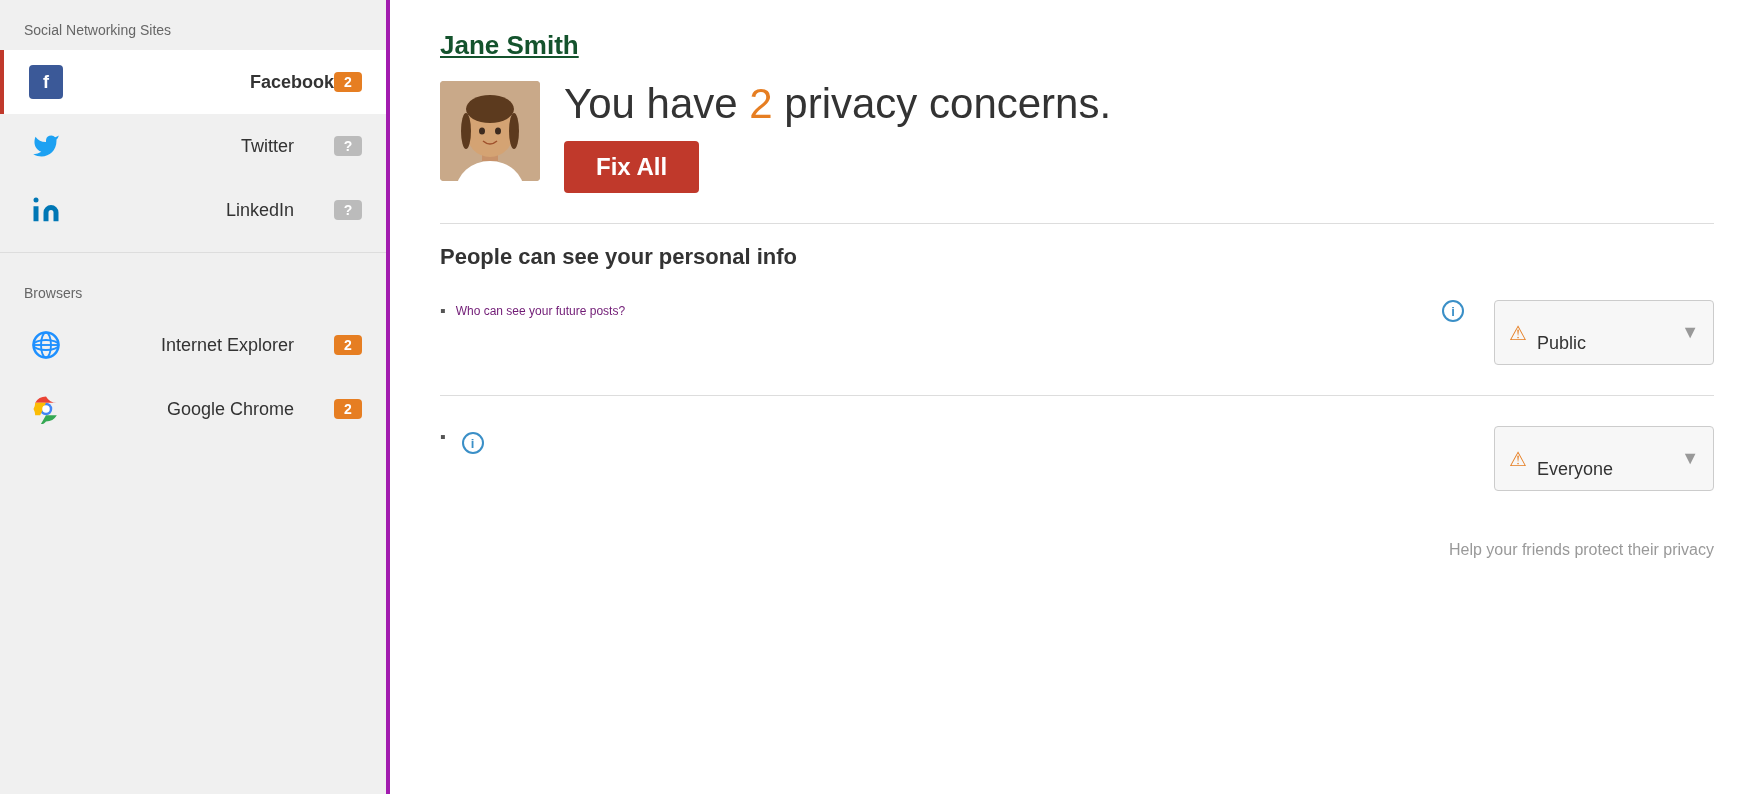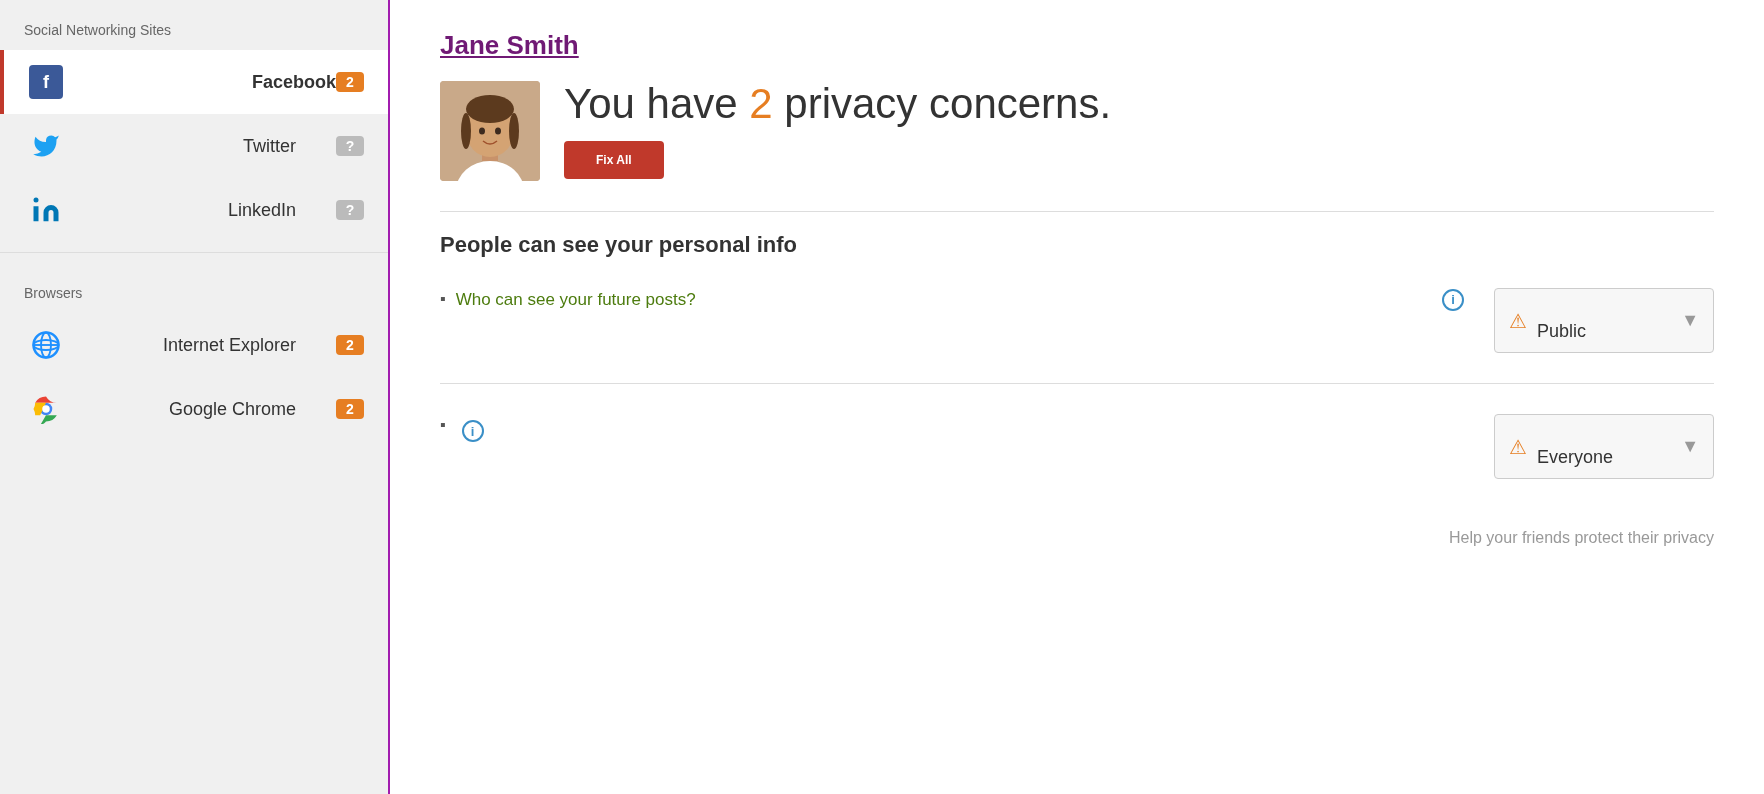--- a/index.html
+++ b/index.html
@@ -10,21 +10,21 @@
       width: 1764px;
       overflow: hidden;
       background: #fff;
     }
 
     
     .sidebar {
       width: 390px;
       min-width: 390px;
       background: #f0f0f0;
-      border-right: 2px solid #a21caf;
+      border-right: 4px solid #a21caf;
       display: flex;
       flex-direction: column;
       padding-bottom: 20px;
     }
 
     .sidebar-section-title {
       font-size: 14px;
       color: #666;
       padding: 22px 24px 12px 24px;
       font-weight: normal;
@@ -126,21 +126,21 @@
       flex: 1;
       background: #fff;
       padding: 30px 50px;
       overflow-y: auto;
       position: relative;
     }
 
     .user-name {
       font-size: 26px;
       font-weight: bold;
-      color: #701a75;
+      color: #14532d;
       text-decoration: underline;
       margin-bottom: 20px;
       cursor: pointer;
     }
 
     .header-row {
       display: flex;
       align-items: flex-start;
       margin-bottom: 30px;
     }
@@ -179,21 +179,21 @@
     .privacy-headline .count {
       color: #e67e22;
       font-weight: 300;
     }
 
     .fix-all-btn {
       background: #c0392b;
       color: #fff;
       border: none;
       border-radius: 4px;
-      font-size: 12px;
+      font-size: 24px;
       font-weight: bold;
       padding: 12px 32px;
       cursor: pointer;
       width: fit-content;
     }
 
     .section-divider {
       height: 1px;
       background: #ddd;
       margin: 20px 0;
@@ -214,22 +214,22 @@
     }
 
     .bullet {
       font-size: 16px;
       color: #555;
       margin-right: 10px;
       margin-top: 2px;
     }
 
     .privacy-question {
-      font-size: 17px;
-      color: #4d7c0f;
+      font-size: 12px;
+      color: #701a75;
       flex: 1;
       line-height: 1.4;
     }
 
     .info-icon {
       display: inline-flex;
       align-items: center;
       justify-content: center;
       width: 22px;
       height: 22px;

